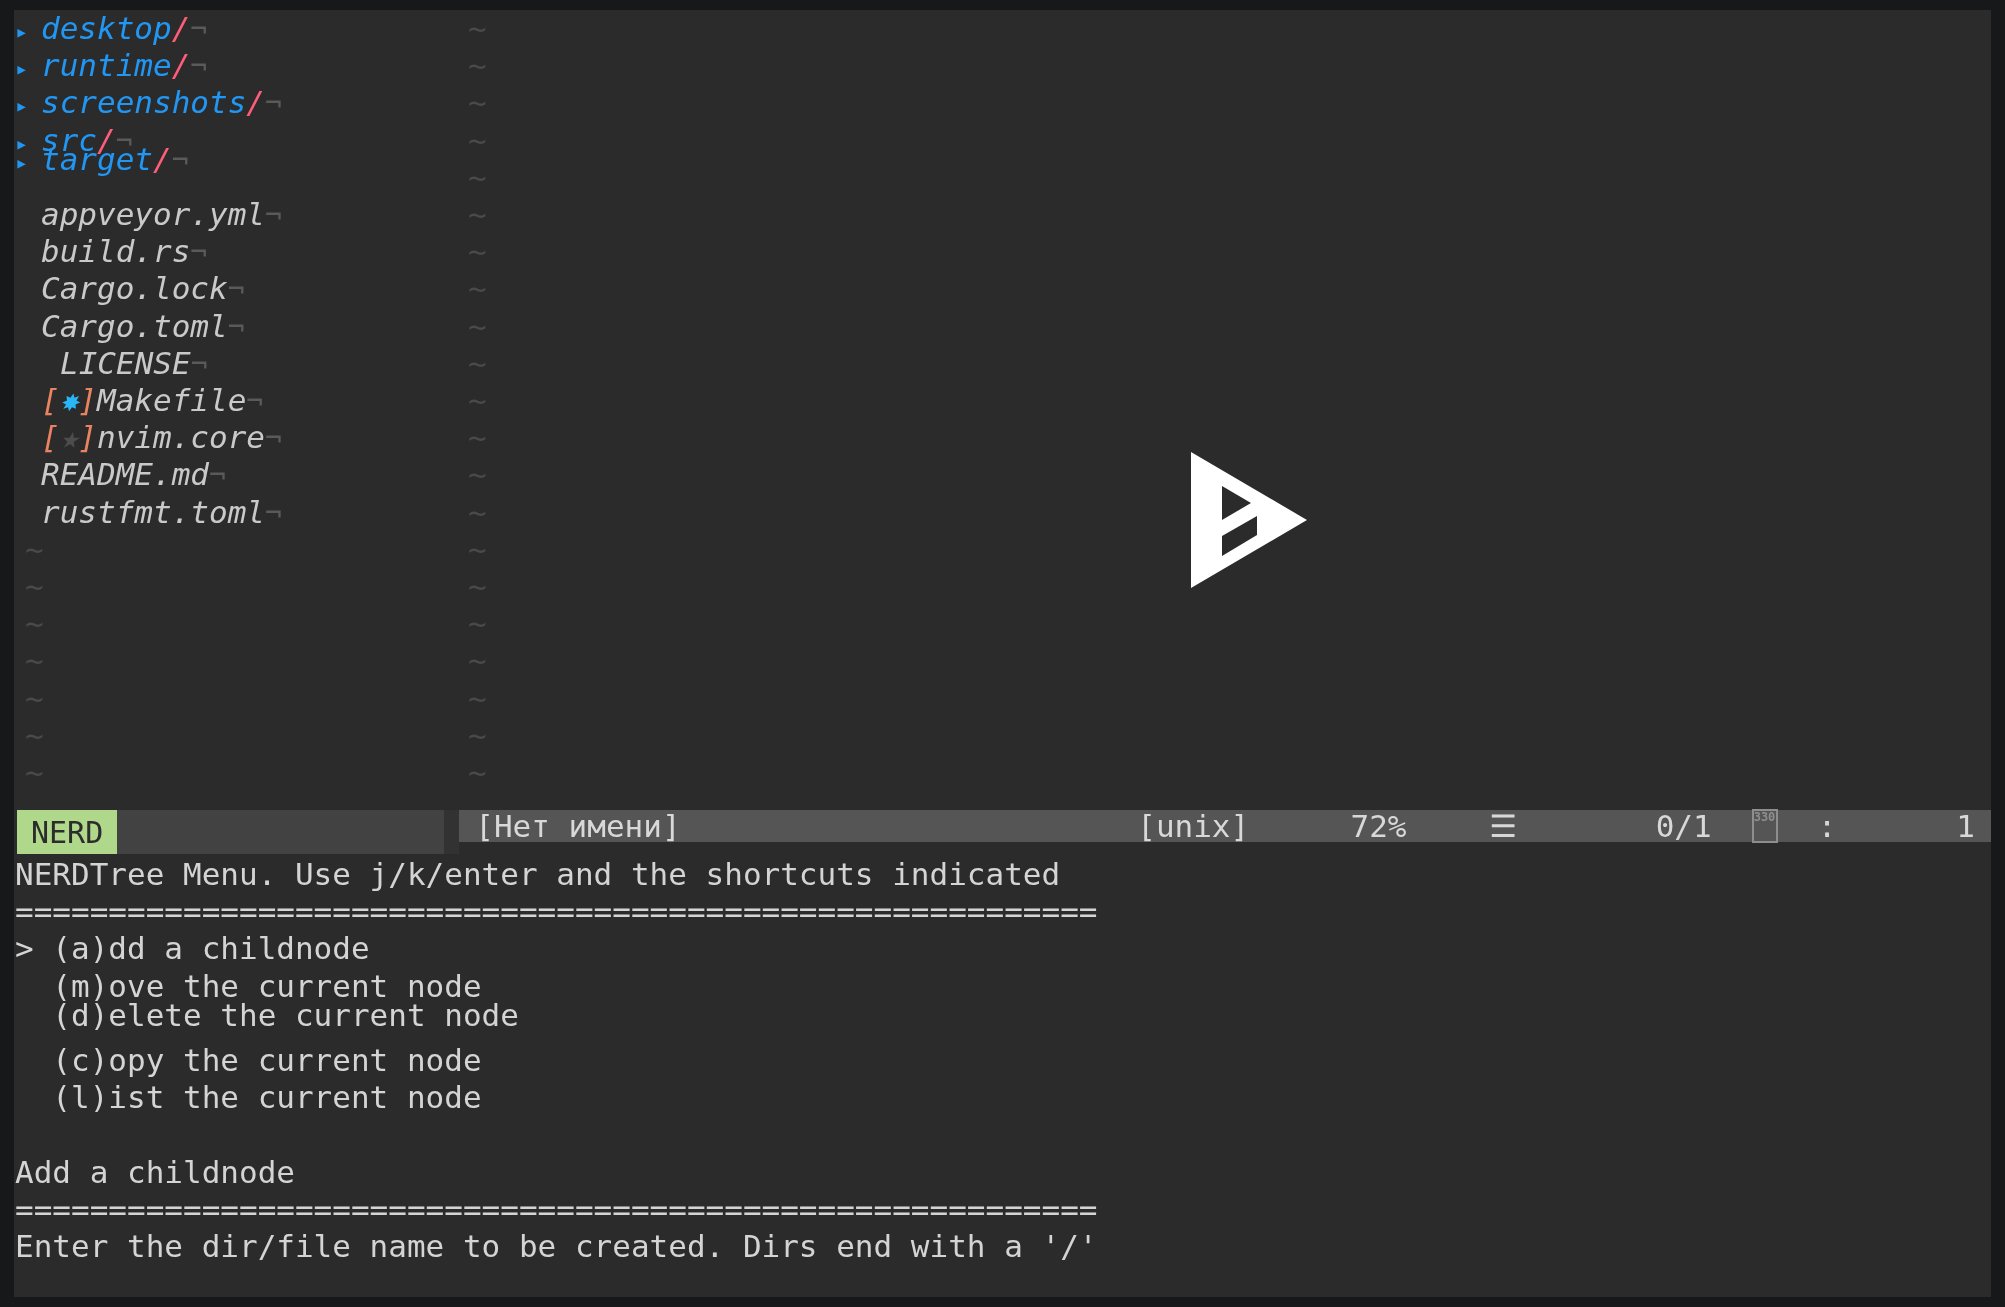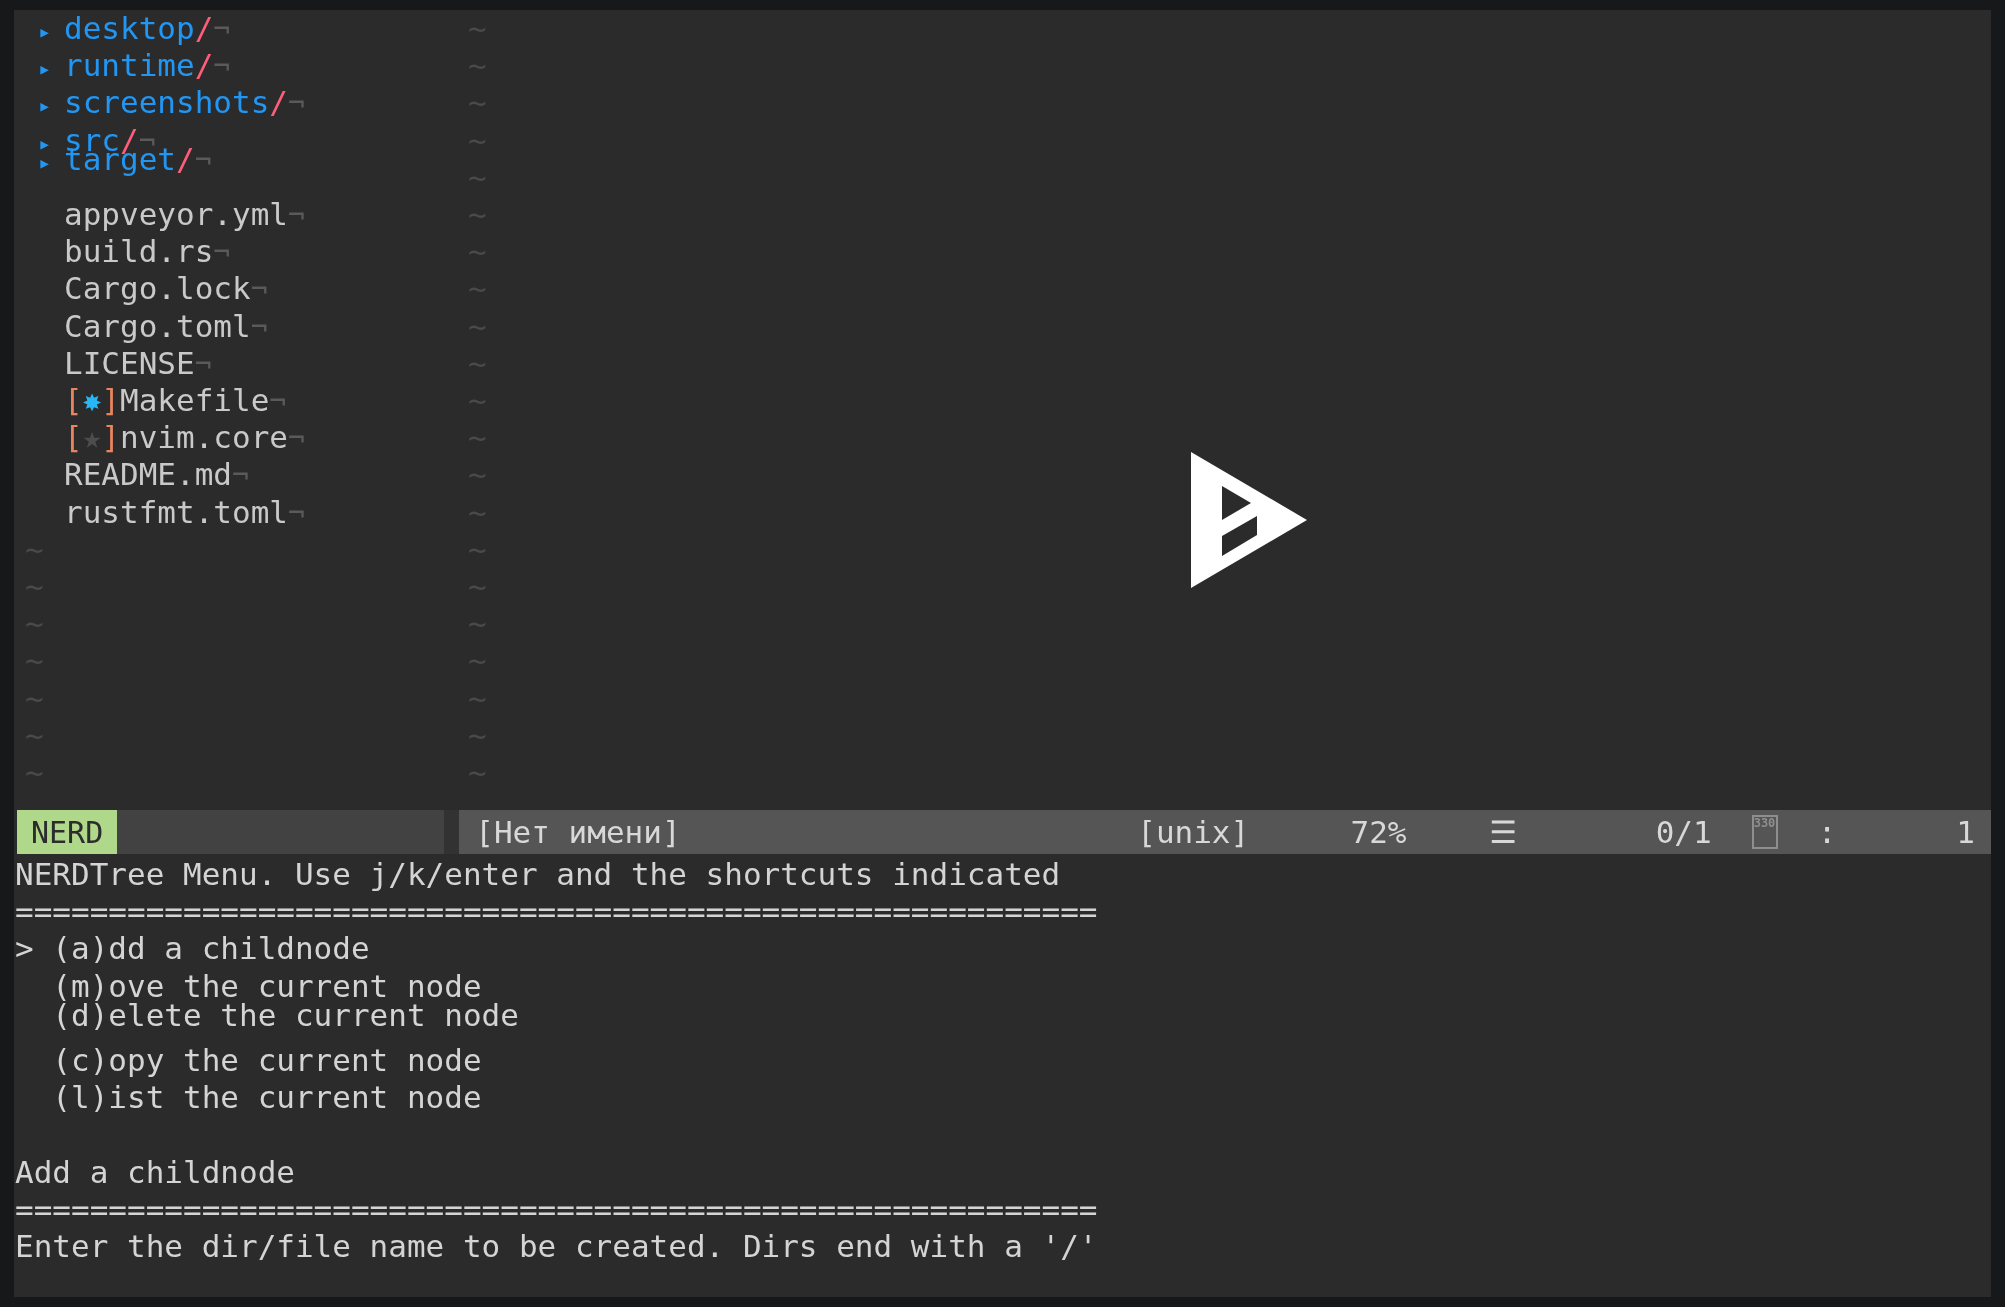--- a/index.html
+++ b/index.html
@@ -46,21 +46,21 @@
     position: absolute;
     left: 0;
     height: 37.2px;
     line-height: 37.2px;
     white-space: pre;
     font-size: 31px;
     letter-spacing: 0px;
     color: #d4d4d4;
   }
 
-  .tree-line { padding-left: 24px; }
+  .tree-line { padding-left: 1px; font-style: italic; }
 
   .arrow {
     color: #2196f3;
     font-size: 22px;
     display: inline-block;
     width: 26px;
   }
   .arrow-pad { display: inline-block; width: 26px; }
   .dirname { color: #2196f3; }
   .slash { color: #ff5d7a; }
@@ -117,21 +117,21 @@
     height: 44px;
   }
   #st-gap {
     background: #323232;
     flex: 0 0 15px;
     height: 44px;
   }
   #st-right {
     background: #555555;
     flex: 1 1 auto;
-    height: 44px;
+    height: 32px;
     color: #d8d8d8;
     display: flex;
     align-items: center;
     justify-content: space-between;
     padding: 0 16px 0 16px;
     white-space: pre;
   }
   #st-right .right-group { display: flex; align-items: center; white-space: pre; gap: 32px; }
   .tofu {
     display: inline-block;
@@ -181,21 +181,21 @@
     <div class="pane" id="pane-tree">
         <div class="line tree-line" style="top: 0px;"><span class="arrow">▸</span><span class="dirname">desktop</span><span class="slash">/</span><span class="eol">¬</span></div>
         <div class="line tree-line" style="top: 37.2px;"><span class="arrow">▸</span><span class="dirname">runtime</span><span class="slash">/</span><span class="eol">¬</span></div>
         <div class="line tree-line" style="top: 74.4px;"><span class="arrow">▸</span><span class="dirname">screenshots</span><span class="slash">/</span><span class="eol">¬</span></div>
         <div class="line tree-line" style="top: 111.6px;"><span class="arrow">▸</span><span class="dirname">src</span><span class="slash">/</span><span class="eol">¬</span></div>
         <div class="line tree-line" style="top: 131px;"><span class="arrow">▸</span><span class="dirname">target</span><span class="slash">/</span><span class="eol">¬</span></div>
         <div class="line tree-line" style="top: 186px;"><span class="arrow-pad"> </span><span class="fname">appveyor.yml</span><span class="eol">¬</span></div>
         <div class="line tree-line" style="top: 223.2px;"><span class="arrow-pad"> </span><span class="fname">build.rs</span><span class="eol">¬</span></div>
         <div class="line tree-line" style="top: 260.4px;"><span class="arrow-pad"> </span><span class="fname">Cargo.lock</span><span class="eol">¬</span></div>
         <div class="line tree-line" style="top: 297.6px;"><span class="arrow-pad"> </span><span class="fname">Cargo.toml</span><span class="eol">¬</span></div>
-        <div class="line tree-line" style="top: 334.8px;"><span class="arrow-pad"> </span><span class="fname">LICENSE</span><span class="eol">¬</span></div>
+        <div class="line tree-line" style="top: 334.8px; margin-left: 19px;"><span class="arrow-pad"> </span><span class="fname">LICENSE</span><span class="eol">¬</span></div>
         <div class="line tree-line" style="top: 372px;"><span class="arrow-pad"> </span><span class="brk">[</span><span class="star-blue">✸</span><span class="brk">]</span><span class="fname">Makefile</span><span class="eol">¬</span></div>
         <div class="line tree-line" style="top: 409.2px;"><span class="arrow-pad"> </span><span class="brk">[</span><span class="star-dim">★</span><span class="brk">]</span><span class="fname">nvim.core</span><span class="eol">¬</span></div>
         <div class="line tree-line" style="top: 446.4px;"><span class="arrow-pad"> </span><span class="fname">README.md</span><span class="eol">¬</span></div>
         <div class="line tree-line" style="top: 483.6px;"><span class="arrow-pad"> </span><span class="fname">rustfmt.toml</span><span class="eol">¬</span></div>
         <div class="tilde tilde-tree" style="top: 520.8px;">~</div>
         <div class="tilde tilde-tree" style="top: 558px;">~</div>
         <div class="tilde tilde-tree" style="top: 595.2px;">~</div>
         <div class="tilde tilde-tree" style="top: 632.4px;">~</div>
         <div class="tilde tilde-tree" style="top: 669.6px;">~</div>
         <div class="tilde tilde-tree" style="top: 706.8px;">~</div>

